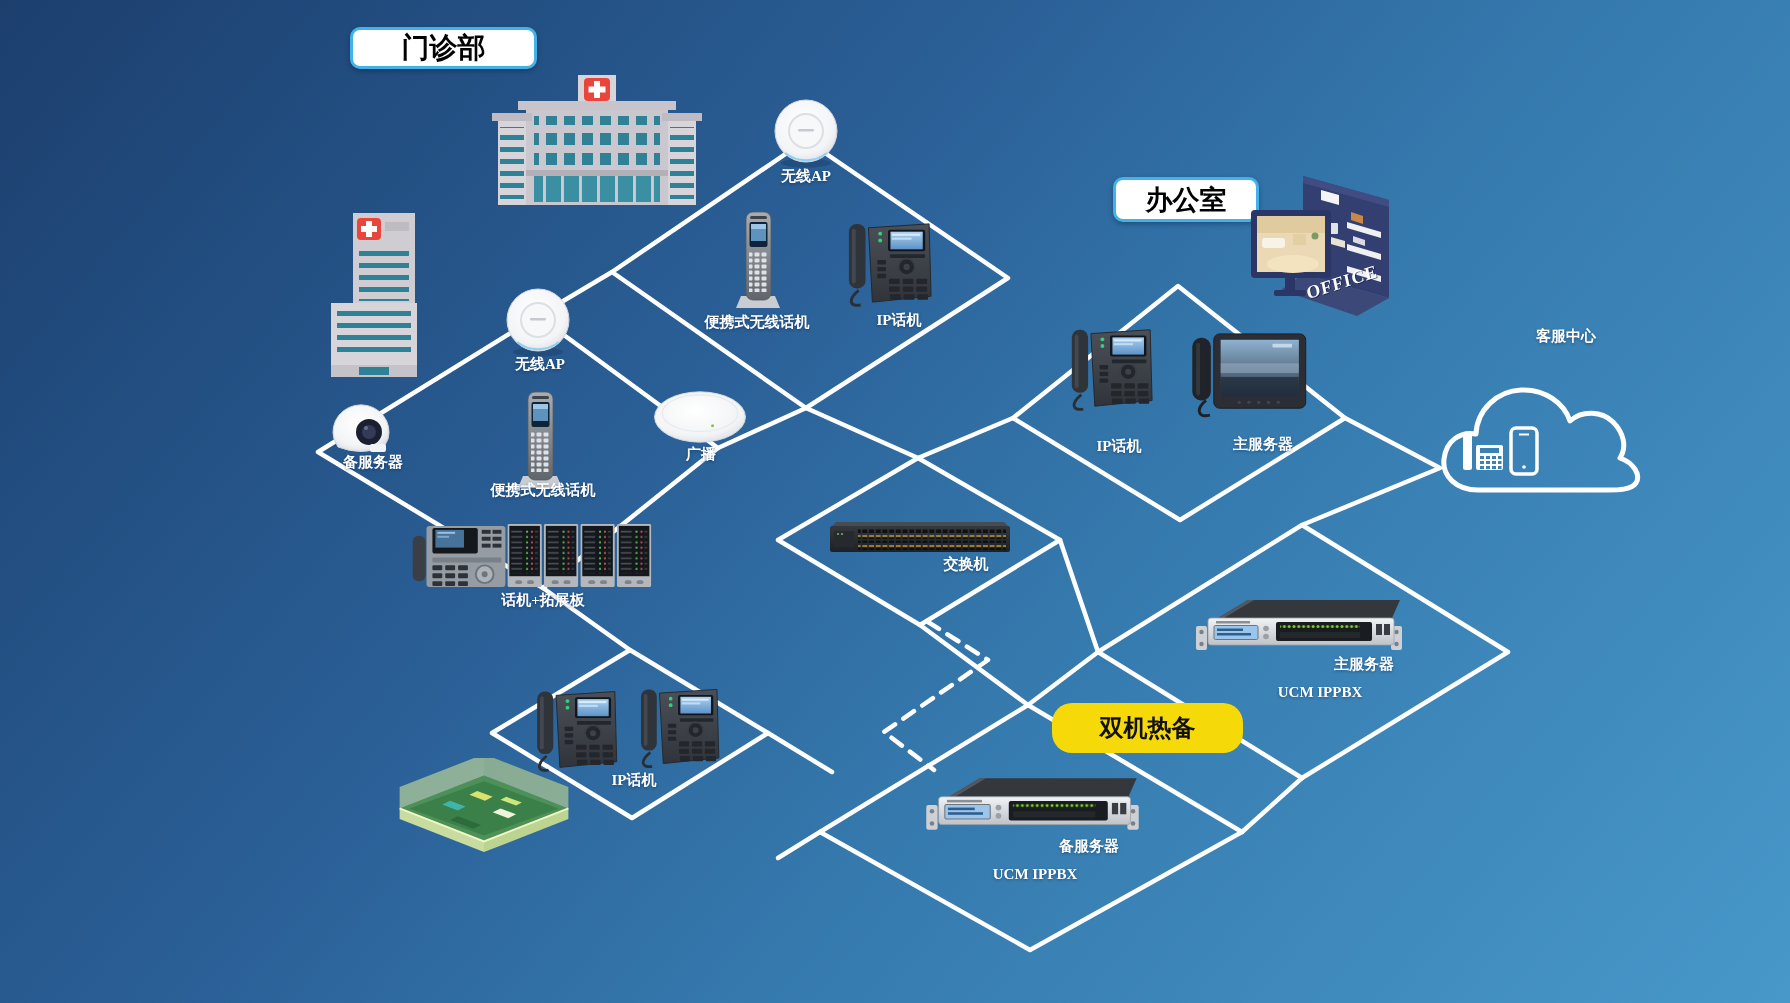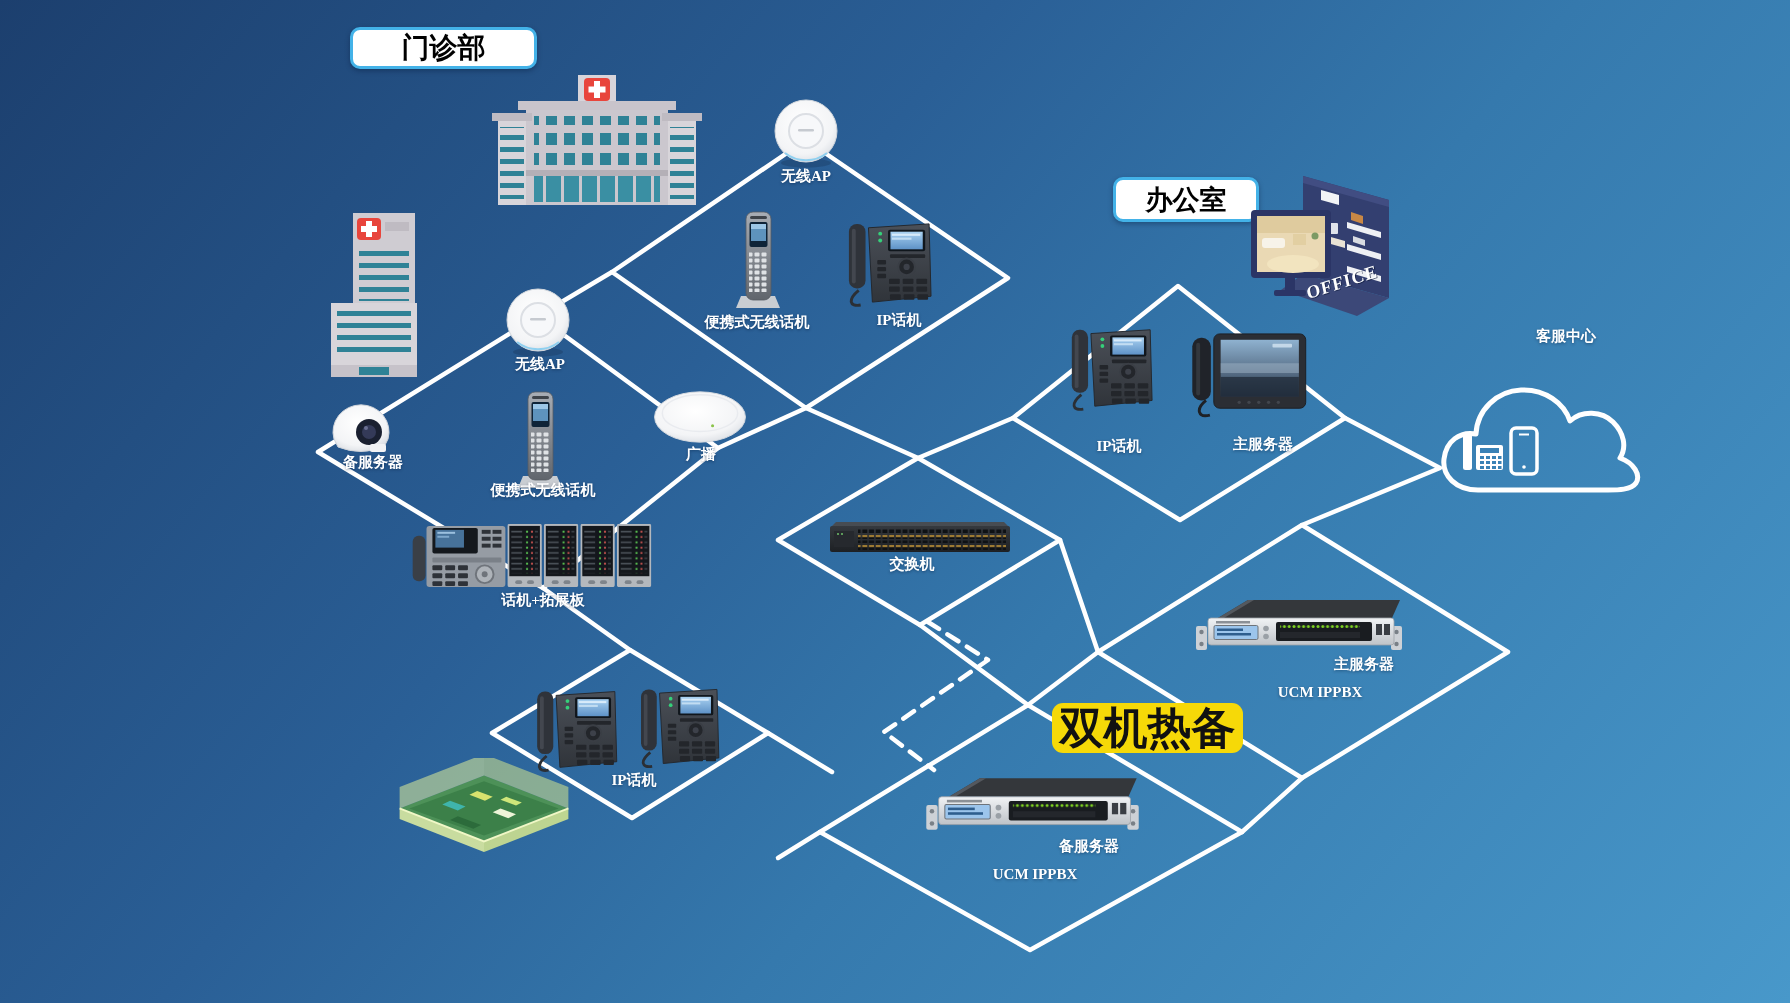--- a/index.html
+++ b/index.html
@@ -18,22 +18,22 @@
   }
   .zone-label{
     position:absolute;background:var(--zone_label_bg,#fff);
     border:3px solid var(--zone_label_border,#43b2e8);border-radius:10px;
     color:var(--zone_label_text,#000);font-weight:bold;font-size:27px;
     display:flex;align-items:center;justify-content:center;
     box-shadow:0 2px 5px rgba(0,20,50,.35);white-space:nowrap;
   }
   .badge{
     position:absolute;left:1052px;top:703px;width:191px;height:50px;
-    background:var(--badge_bg,#f6d908);border-radius:11px;color:var(--badge_text,#111);
-    font-weight:bold;font-size:44px;display:flex;align-items:center;justify-content:center;
+    background:var(--badge_bg,#f6d908);border-radius:20px;color:var(--badge_text,#111);
+    font-weight:bold;font-size:24px;display:flex;align-items:center;justify-content:center;
     white-space:nowrap;
   }
   .office-wrap{position:absolute;left:1247px;top:176px;width:142px;height:152px;}
   .office-sign{
     position:absolute;left:58px;top:96px;color:#fff;font-weight:bold;font-size:18px;
     letter-spacing:1px;transform:rotate(-18deg) skewX(-6deg);text-shadow:1px 1px 0 rgba(10,20,50,.6);
   }
 </style>
 </head>
 <body>
@@ -452,21 +452,21 @@
   </div>
 
   <span class="lbl" style="left:806px;top:168px;">无线AP</span>
   <span class="lbl" style="left:757px;top:314px;">便携式无线话机</span>
   <span class="lbl" style="left:899px;top:312px;">IP话机</span>
   <span class="lbl" style="left:540px;top:356px;">无线AP</span>
   <span class="lbl" style="left:373px;top:454px;">备服务器</span>
   <span class="lbl" style="left:543px;top:482px;">便携式无线话机</span>
   <span class="lbl" style="left:701px;top:446px;">广播</span>
   <span class="lbl" style="left:543px;top:592px;">话机+拓展板</span>
-  <span class="lbl" style="left:912px;top:556px;text-align:right;">交换机</span>
+  <span class="lbl" style="left:966px;top:556px;text-align:right;">交换机</span>
   <span class="lbl" style="left:1119px;top:438px;">IP话机</span>
   <span class="lbl" style="left:1263px;top:436px;">主服务器</span>
   <span class="lbl" style="left:1566px;top:328px;">客服中心</span>
   <span class="lbl" style="left:1364px;top:656px;">主服务器</span>
   <span class="lbl" style="left:1320px;top:684px;">UCM IPPBX</span>
   <span class="lbl" style="left:1089px;top:838px;">备服务器</span>
   <span class="lbl" style="left:1035px;top:866px;">UCM IPPBX</span>
   <span class="lbl" style="left:634px;top:772px;">IP话机</span>
 
 </div>

